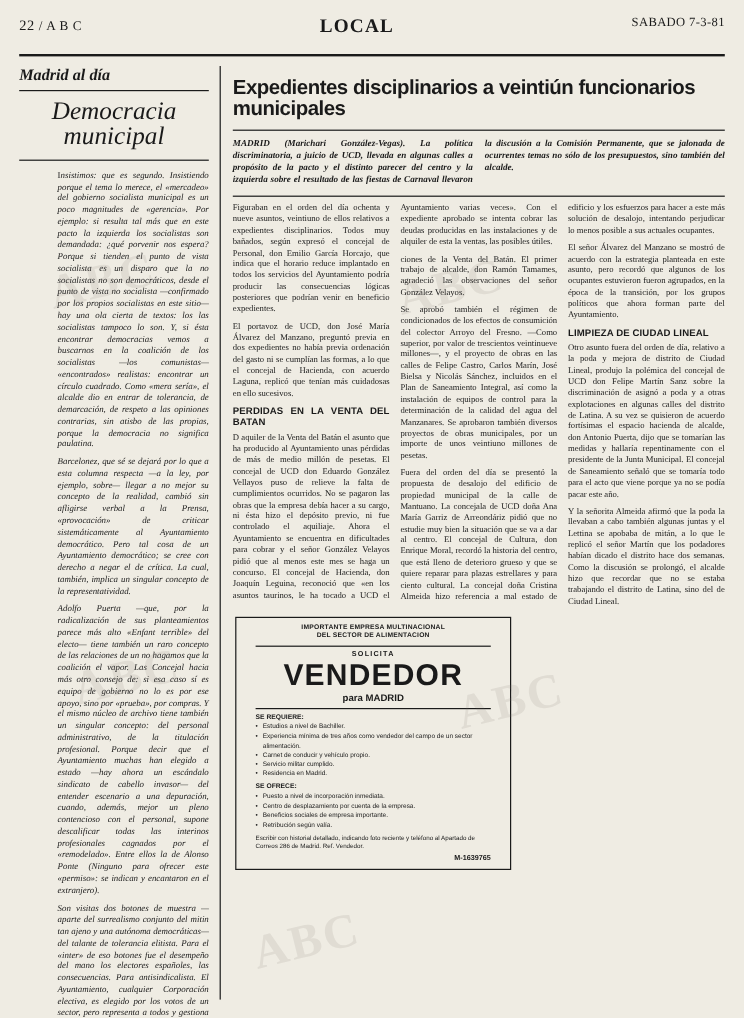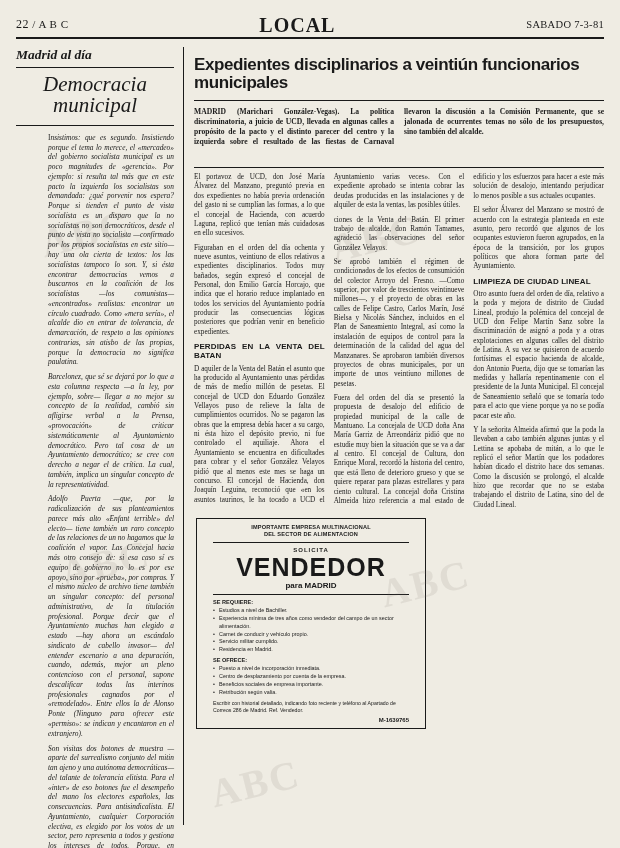--- a/index.html
+++ b/index.html
@@ -11,30 +11,30 @@
     position:relative;
     overflow:hidden;
   }
   .page{
     position:absolute;inset:0;
     padding:14px 16px 10px 16px;
     box-sizing:border-box;
   }
   
   .masthead{
-    display:flex;align-items:center;justify-content:space-between;
+    display:flex;align-items:flex-start;justify-content:space-between;
     border-bottom:2px solid #1a1a1a;
-    padding-bottom:3px;
+    padding-bottom:15px;
     margin-bottom:0;
   }
   .mh-left{font-size:11px;letter-spacing:.5px;font-family:"Liberation Serif",serif;}
   .mh-left .pg{font-size:12px;}
   .mh-center{
     font-family:"Liberation Serif",serif;
-    font-size:20px;font-weight:bold;letter-spacing:1px;
+    font-size:16px;font-weight:bold;letter-spacing:1px;
     line-height:1;
     transform:translateY(1px);
   }
   .mh-right{font-size:10.5px;letter-spacing:.3px;}
 
   
   .body-wrap{display:flex;margin-top:8px;height:calc(100% - 46px);}
   .col-left{width:168px;padding-right:9px;box-sizing:border-box;border-right:1px solid #1a1a1a;}
   .col-right{flex:1;padding-left:10px;box-sizing:border-box;}
 
@@ -78,21 +78,22 @@
     font-size:17px;
     line-height:1.05;
     letter-spacing:-.4px;
     margin:9px 0 8px 0;
   }
   .hl-rule{height:1px;background:#1a1a1a;margin:8px 0 6px 0;}
   .lead{
     font-size:7.6px;line-height:1.33;text-align:justify;
     font-weight:bold;
     column-count:2;column-gap:10px;
-    margin-bottom:20px;
+    margin-bottom:8px;
+    font-style:italic;
   }
   .lead .city{font-weight:bold;}
   .cols3{
     column-count:3;column-gap:9px;
     font-size:7.2px;line-height:1.3;text-align:justify;
     hyphens:auto;
   }
   .cols3 p{margin:0 0 5px 0;}
   .subhead{
     font-family:Liberation Sans, sans-serif;
@@ -182,22 +183,22 @@
 
       <div class="lead">
         <span class="city">MADRID (Marichari González-Vegas).</span>
         <span>La política discriminatoria, a juicio de UCD, llevada en algunas calles a propósito de la pacto y el distinto parecer del centro y la izquierda sobre el resultado de las fiestas de Carnaval llevaron la discusión a la Comisión Permanente, que se jalonada de ocurrentes temas no sólo de los presupuestos, sino también del alcalde.</span>
       </div>
 
       <div class="divider-sm"></div>
 
       <div class="cols3">
 
+        <p>Figuraban en el orden del día ochenta y nueve asuntos, veintiuno de ellos relativos a expedientes disciplinarios. Todos muy bañados, según expresó el concejal de Personal, don Emilio García Horcajo, que indica que el horario reduce implantado en todos los servicios del Ayuntamiento podría producir las consecuencias lógicas posteriores que podrían venir en beneficio expedientes.</p>
         <p>El portavoz de UCD, don José María Álvarez del Manzano, preguntó previa en dos expedientes no había previa ordenación del gasto ni se cumplían las formas, a lo que el concejal de Hacienda, con acuerdo Laguna, replicó que tenían más cuidadosas en ello sucesivos.</p>
-        <p>Figuraban en el orden del día ochenta y nueve asuntos, veintiuno de ellos relativos a expedientes disciplinarios. Todos muy bañados, según expresó el concejal de Personal, don Emilio García Horcajo, que indica que el horario reduce implantado en todos los servicios del Ayuntamiento podría producir las consecuencias lógicas posteriores que podrían venir en beneficio expedientes.</p>
         <div class="subhead">PERDIDAS EN LA VENTA DEL BATAN</div>
         <p>D aquiler de la Venta del Batán el asunto que ha producido al Ayuntamiento unas pérdidas de más de medio millón de pesetas. El concejal de UCD don Eduardo González Vellayos puso de relieve la falta de cumplimientos ocurridos. No se pagaron las obras que la empresa debía hacer a su cargo, ni ésta hizo el depósito previo, ni fue controlado el aquiliaje. Ahora el Ayuntamiento se encuentra en dificultades para cobrar y el señor González Velayos pidió que al menos este mes se haga un concurso. El concejal de Hacienda, don Joaquín Leguina, reconoció que «en los asuntos taurinos, le ha tocado a UCD el Ayuntamiento varias veces». Con el expediente aprobado se intenta cobrar las deudas producidas en las instalaciones y de alquiler de esta la ventas, las posibles útiles.</p>
 
         <p>ciones de la Venta del Batán. El primer trabajo de alcalde, don Ramón Tamames, agradeció las observaciones del señor González Velayos.</p>
         <p>Se aprobó también el régimen de condicionados de los efectos de consumición del colector Arroyo del Fresno. —Como superior, por valor de trescientos veintinueve millones—, y el proyecto de obras en las calles de Felipe Castro, Carlos Marín, José Bielsa y Nicolás Sánchez, incluidos en el Plan de Saneamiento Integral, así como la instalación de equipos de control para la determinación de la calidad del agua del Manzanares. Se aprobaron también diversos proyectos de obras municipales, por un importe de unos veintiuno millones de pesetas.</p>
         <p>Fuera del orden del día se presentó la propuesta de desalojo del edificio de propiedad municipal de la calle de Mantuano. La concejala de UCD doña Ana María Garriz de Arreondáriz pidió que no estudie muy bien la situación que se va a dar al centro. El concejal de Cultura, don Enrique Moral, recordó la historia del centro, que está lleno de deterioro grueso y que se quiere reparar para plazas estrellares y para ciento cultural. La concejal doña Cristina Almeida hizo referencia a mal estado de edificio y los esfuerzos para hacer a este más solución de desalojo, intentando perjudicar lo menos posible a sus actuales ocupantes.</p>
         <p>El señor Álvarez del Manzano se mostró de acuerdo con la estrategia planteada en este asunto, pero recordó que algunos de los ocupantes estuvieron fueron agrupados, en la época de la transición, por los grupos políticos que ahora forman parte del Ayuntamiento.</p>
 
         <div class="subhead">LIMPIEZA DE CIUDAD LINEAL</div>
         <p>Otro asunto fuera del orden de día, relativo a la poda y mejora de distrito de Ciudad Lineal, produjo la polémica del concejal de UCD don Felipe Martín Sanz sobre la discriminación de asignó a poda y a otras explotaciones en algunas calles del distrito de Latina. A su vez se quisieron de acuerdo fortísimas el espacio hacienda de alcalde, don Antonio Puerta, dijo que se tomarían las medidas y hallaría repentinamente con el presidente de la Junta Municipal. El concejal de Saneamiento señaló que se tomaría todo para el acto que viene porque ya no se podía pacar este año.</p>

